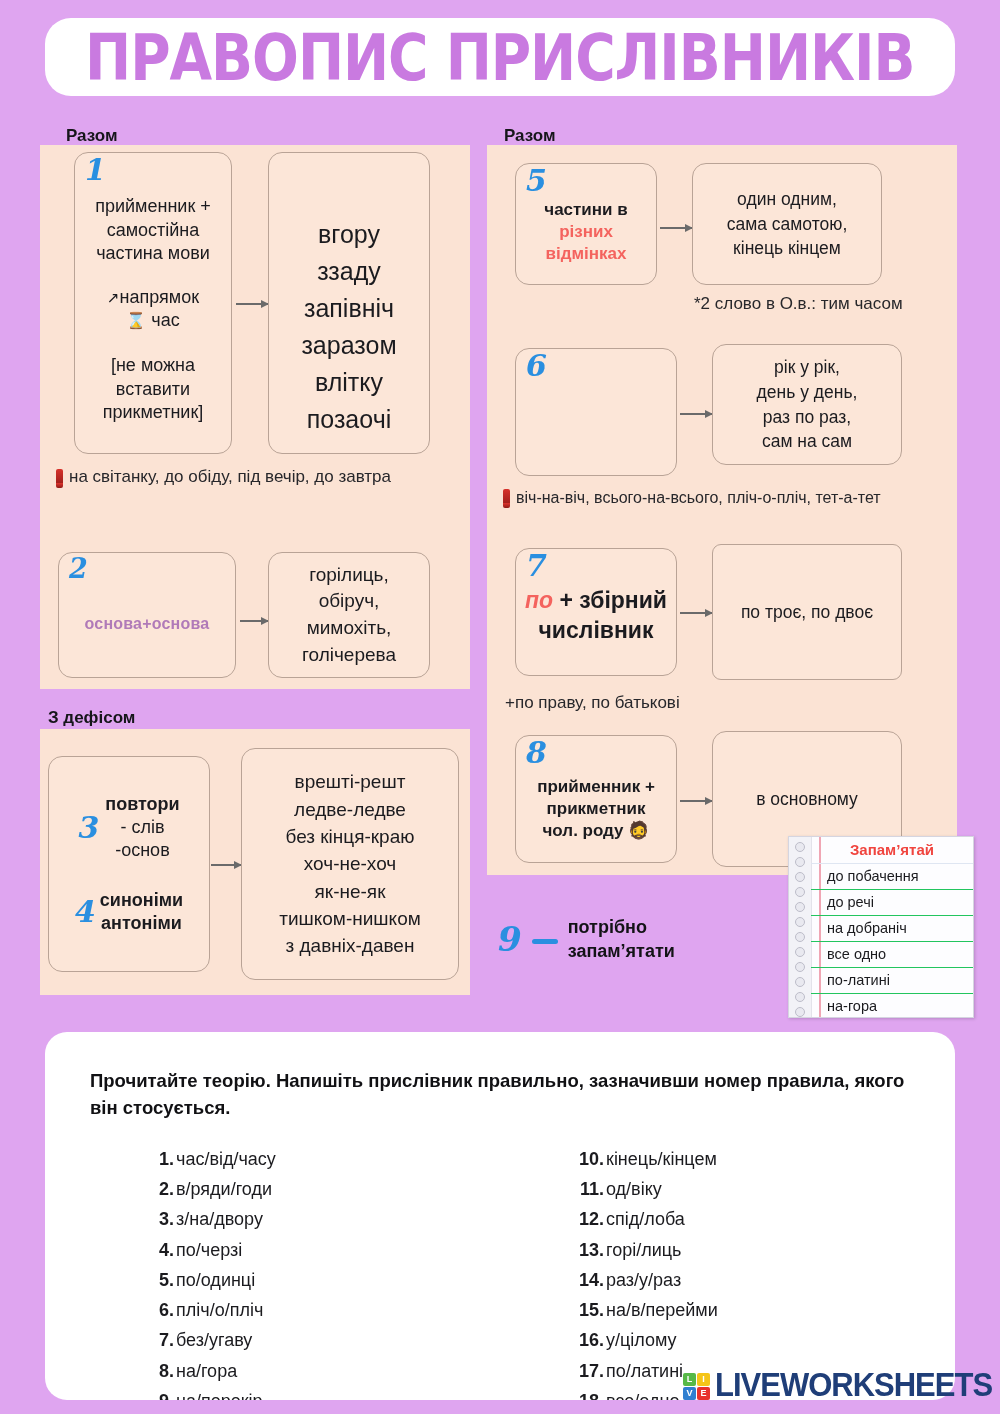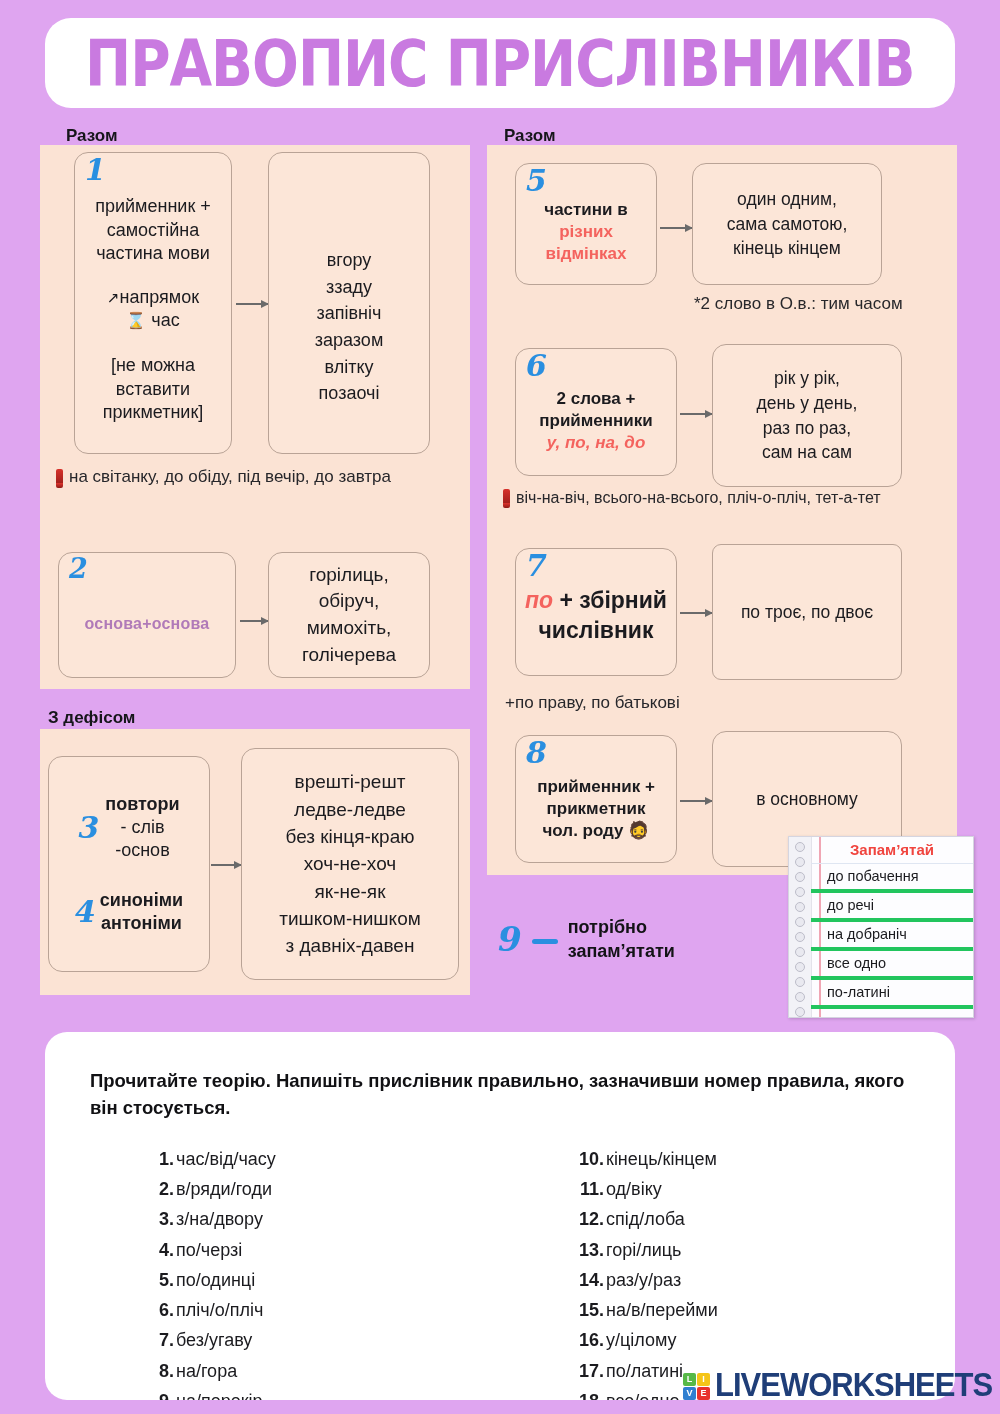--- a/index.html
+++ b/index.html
@@ -6,21 +6,21 @@
   body{
     width:1000px;height:1414px;
     background:#dfa5f0;
     font-family:"Liberation Sans","DejaVu Sans",sans-serif;
     position:relative;overflow:hidden;
     -webkit-font-smoothing:antialiased;
   }
 
   
   .title-bar{
-    position:absolute;left:45px;top:18px;width:910px;height:90px;
+    position:absolute;left:45px;top:18px;width:910px;height:78px;
     background:#ffffff;border-radius:26px;
     display:flex;align-items:center;justify-content:center;
   }
   .title-text{
     font-family:"DejaVu Sans","Liberation Sans",sans-serif;
     font-weight:bold;font-size:53px;letter-spacing:-1px;
     color:#c97ae0;
     transform:scaleX(1.04) scaleY(1.22);
     white-space:nowrap;
   }
@@ -119,21 +119,21 @@
   }
   #notepad .pad-body{position:absolute;left:22px;top:0;right:0;bottom:0;}
   #notepad .pad-title{
     height:26px;line-height:26px;text-align:center;
     color:#f0453f;font-weight:bold;font-size:15px;
     border-bottom:1px solid #dfe6f2;
   }
   #notepad .pad-row{
     height:25px;line-height:25px;padding-left:16px;
     font-size:14.5px;color:#1b1b1f;
-    border-bottom:4px solid #22c55e;
+    border-bottom:1px solid #22c55e;
   }
 
   
   #exercise{
     position:absolute;left:45px;top:1032px;width:910px;height:368px;
     background:#ffffff;border-radius:22px;overflow:hidden;
   }
   #exercise .instr{
     position:absolute;left:45px;top:36px;width:830px;
     font-size:18.5px;font-weight:bold;line-height:1.45;color:#111114;
@@ -193,21 +193,21 @@
   <div class="lines" style="margin-top:22px;">
     <div>[не можна</div>
     <div>вставити</div>
     <div>прикметник]</div>
   </div>
 </div>
 
 <div class="arrow" style="left:236px;top:303px;width:32px;"></div>
 
 <div class="card" style="left:268px;top:152px;width:162px;height:302px;">
-  <div class="lines" style="font-size:18px;line-height:1.48;margin-top:48px;">
+  <div class="lines" style="font-size:25px;line-height:1.48;margin-top:48px;">
     <div>вгору</div>
     <div>ззаду</div>
     <div>запівніч</div>
     <div>заразом</div>
     <div>влітку</div>
     <div>позаочі</div>
   </div>
 </div>
 
 <div class="note" style="left:56px;top:467px;">
@@ -280,28 +280,23 @@
   <div class="lines" style="font-size:17.5px;line-height:1.42;">
     <div>один одним,</div>
     <div>сама самотою,</div>
     <div>кінець кінцем</div>
   </div>
 </div>
 <div class="star-note" style="left:694px;top:294px;">*2 слово в О.в.: тим часом</div>
 
 <div class="card left-card" style="left:515px;top:348px;width:162px;height:128px;">
   <div class="num">6</div>
-  <div class="lines bold" style="margin-top:18px;font-size:17px;">
-    <div>2 слова +</div>
-    <div>прийменники</div>
-    <div class="red-it">у, по, на, до</div>
-  </div>
 </div>
 <div class="arrow" style="left:680px;top:413px;width:32px;"></div>
-<div class="card" style="left:712px;top:344px;width:190px;height:143px;">
+<div class="card" style="left:712px;top:344px;width:190px;height:121px;">
   <div class="lines" style="font-size:17.5px;line-height:1.42;">
     <div>рік у рік,</div>
     <div>день у день,</div>
     <div>раз по раз,</div>
     <div>сам на сам</div>
   </div>
 </div>
 <div class="note" style="left:503px;top:488px;font-size:16px;">
   <span class="bang"></span>
   <span>віч-на-віч, всього-на-всього, пліч-о-пліч, тет-а-тет</span>

